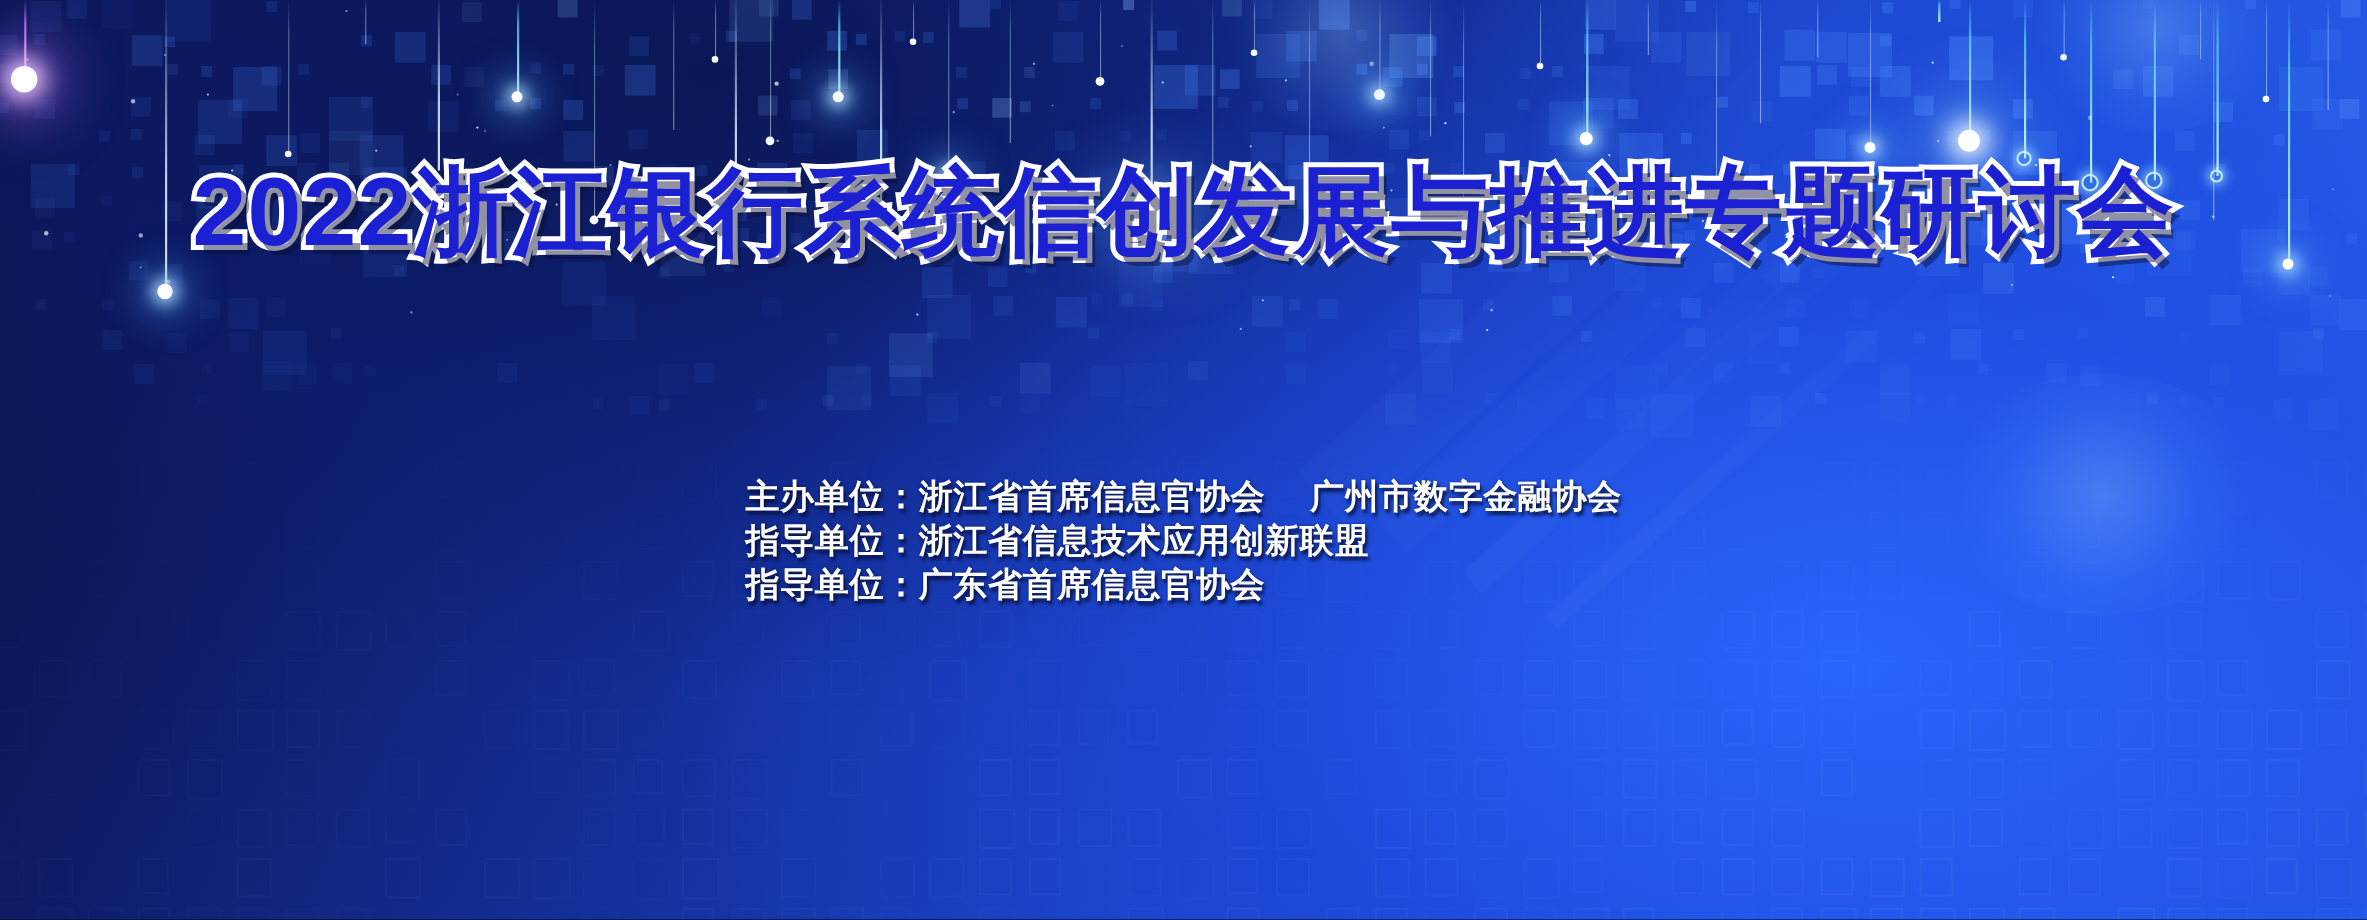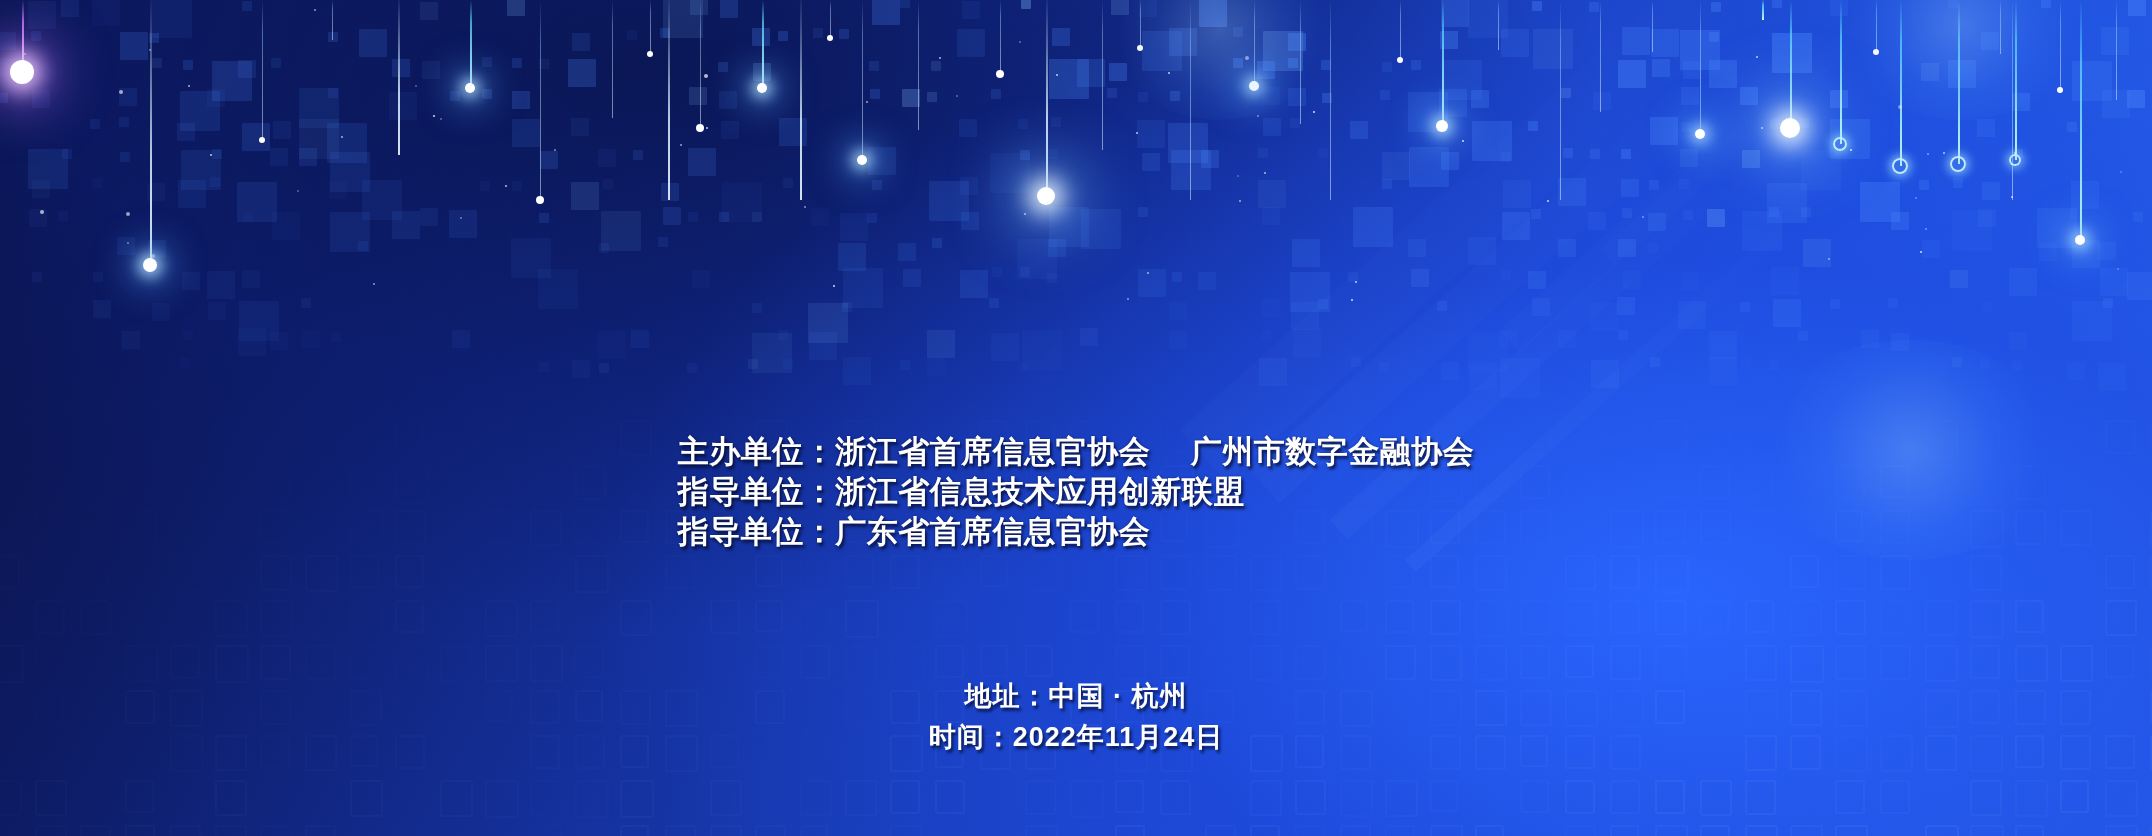--- a/index.html
+++ b/index.html
@@ -963,27 +963,26 @@
 
   <div class="mosaic" id="rayLayer">
       <i class="ray" style="left:1180px;top:430px;width:760px;height:70px;opacity:0.13;transform:rotate(-42deg);"></i>
       <i class="ray" style="left:1250px;top:470px;width:700px;height:44px;opacity:0.16;transform:rotate(-42deg);"></i>
       <i class="ray" style="left:1330px;top:520px;width:640px;height:26px;opacity:0.2;transform:rotate(-42deg);"></i>
       <i class="ray" style="left:1405px;top:560px;width:560px;height:16px;opacity:0.24;transform:rotate(-42deg);"></i>
       <i class="ray" style="left:1500px;top:330px;width:520px;height:30px;opacity:0.1;transform:rotate(-42deg);"></i>
       <i class="ray" style="left:1600px;top:250px;width:460px;height:20px;opacity:0.09;transform:rotate(-42deg);"></i>
     </div>
 
+  <div class="title-wrap">
+    <div class="title">2022浙江银行系统信创发展与推进专题研讨会</div>
+  </div>
 
   <div class="units">
     <div class="unit-block">
       <div class="unit-line">主办单位：浙江省首席信息官协会　 广州市数字金融协会</div>
       <div class="unit-line">指导单位：浙江省信息技术应用创新联盟</div>
       <div class="unit-line">指导单位：广东省首席信息官协会</div>
     </div>
   </div>
 
-  <div class="meta">
-    <div class="meta-line">地址：中国 ·  杭州</div>
-    <div class="meta-line">时间：2022年11月24日</div>
-  </div>
 
 </div>
 
 </body></html>

